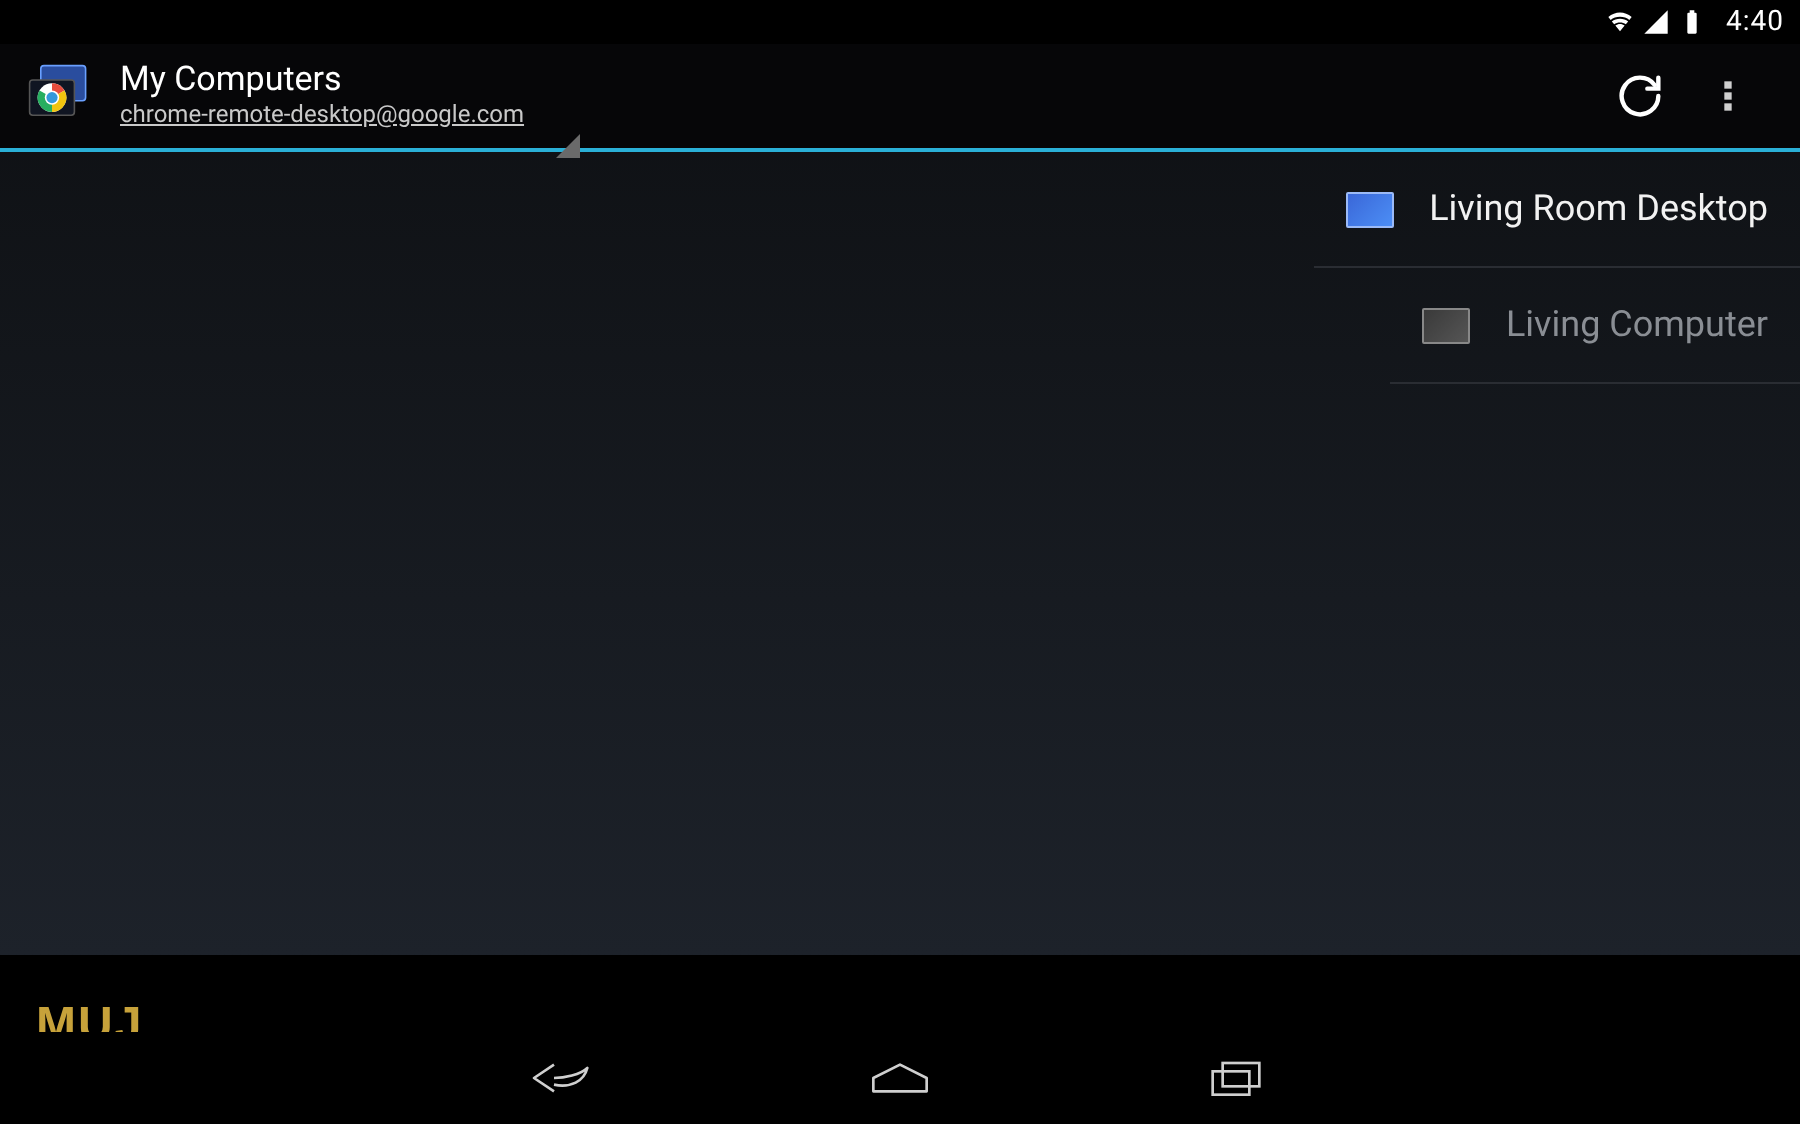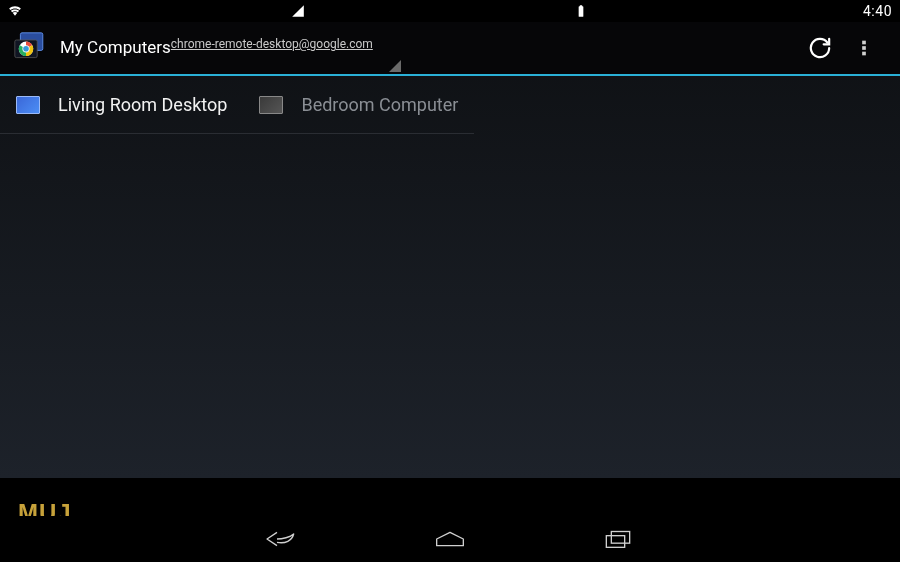--- a/index.html
+++ b/index.html
@@ -1,36 +1,36 @@
 <!DOCTYPE html>
 <html><head>
 <meta charset="utf-8">
 <style>
   * { margin: 0; padding: 0; box-sizing: border-box; }
   html, body { width: 900px; height: 562px; overflow: hidden; font-family: Roboto, "Helvetica Neue", Arial, sans-serif; background: #000; }
   .screen { width: 900px; height: 562px; display: flex; flex-direction: column; background: linear-gradient(180deg, #0d0f12 0%, #1d222a 85%, #000 85%); position: relative; }
 
   
-  .status-bar { height: 22px; background: #000; display: flex; justify-content: space-between; align-items: center; padding: 0 8px; gap: 4px; color: #fff; font-size: 13px; }
+  .status-bar { height: 22px; background: #000; display: flex; justify-content: flex-end; align-items: center; padding: 0 8px; gap: 4px; color: #fff; font-size: 13px; }
   .status-bar .status-icon { width: 14px; height: 14px; }
   .status-bar .time { margin-left: 6px; font-size: 14px; letter-spacing: 0.5px; }
 
   
   .action-bar { height: 54px; background: #060608; display: flex; align-items: center; padding: 0 14px; border-bottom: 2px solid #2ab0d7; position: relative; }
   .app-icon { width: 32px; height: 32px; position: relative; margin-right: 14px; }
-  .title-block { display: flex; flex-direction: row; justify-content: center; line-height: 1.15; position: relative; }
+  .title-block { display: flex; flex-direction: column; justify-content: center; line-height: 1.15; position: relative; }
   .title-block::after { content: ""; position: absolute; right: -28px; bottom: -14px; width: 0; height: 0; border-style: solid; border-width: 0 0 12px 12px; border-color: transparent transparent #6a6a6a transparent; }
   .app-title { color: #fff; font-size: 17px; font-weight: 400; }
   .app-subtitle { color: #c9c9c9; font-size: 12px; text-decoration: underline; }
   .action-bar .spacer { flex: 1; }
   .action-btn { width: 44px; height: 44px; display: flex; align-items: center; justify-content: center; cursor: pointer; }
   .action-btn svg { width: 22px; height: 22px; }
 
   
-  .list { display: flex; flex-direction: row; align-items: flex-end; }
+  .list { display: flex; flex-direction: column; align-items: flex-end; }
   .list-item { display: flex; align-items: center; height: 58px; padding: 0 16px; border-bottom: 1px solid #2a2d33; gap: 18px; cursor: pointer; }
   .screen-icon { width: 24px; height: 18px; border: 1px solid rgba(255,255,255,0.6); border-radius: 1px; position: relative; }
   .screen-online { background: linear-gradient(135deg, #3a67d8 0%, #4c8ef5 100%); border-color: #9bbaf7; }
   .screen-offline { background: linear-gradient(135deg, #3a3a3a 0%, #555 100%); border-color: #888; }
   .computer-label { font-size: 18px; color: #f2f2f2; }
   .computer-label.offline { color: #8a8e94; }
 
   
   .watermark { position: absolute; left: 18px; bottom: 26px; font-family: Arial, sans-serif; font-weight: 900; line-height: 0.85; }
   .watermark .l1 { color: #c7a23a; font-size: 24px; letter-spacing: 1px; }
@@ -92,21 +92,21 @@
     </div>
   </div>
 
   <div class="list">
     <div class="list-item">
       <div class="screen-icon screen-online"></div>
       <span class="computer-label">Living Room Desktop</span>
     </div>
     <div class="list-item">
       <div class="screen-icon screen-offline"></div>
-      <span class="computer-label offline">Bedroom Computer</span>
+      <span class="computer-label offline">Living Computer</span>
     </div>
   </div>
 
   <div class="watermark">
     <div class="l1">MUJ</div>
     <div class="l2">SOUBOR</div>
   </div>
 
   <div class="nav-bar">
     <div class="nav-btn">

